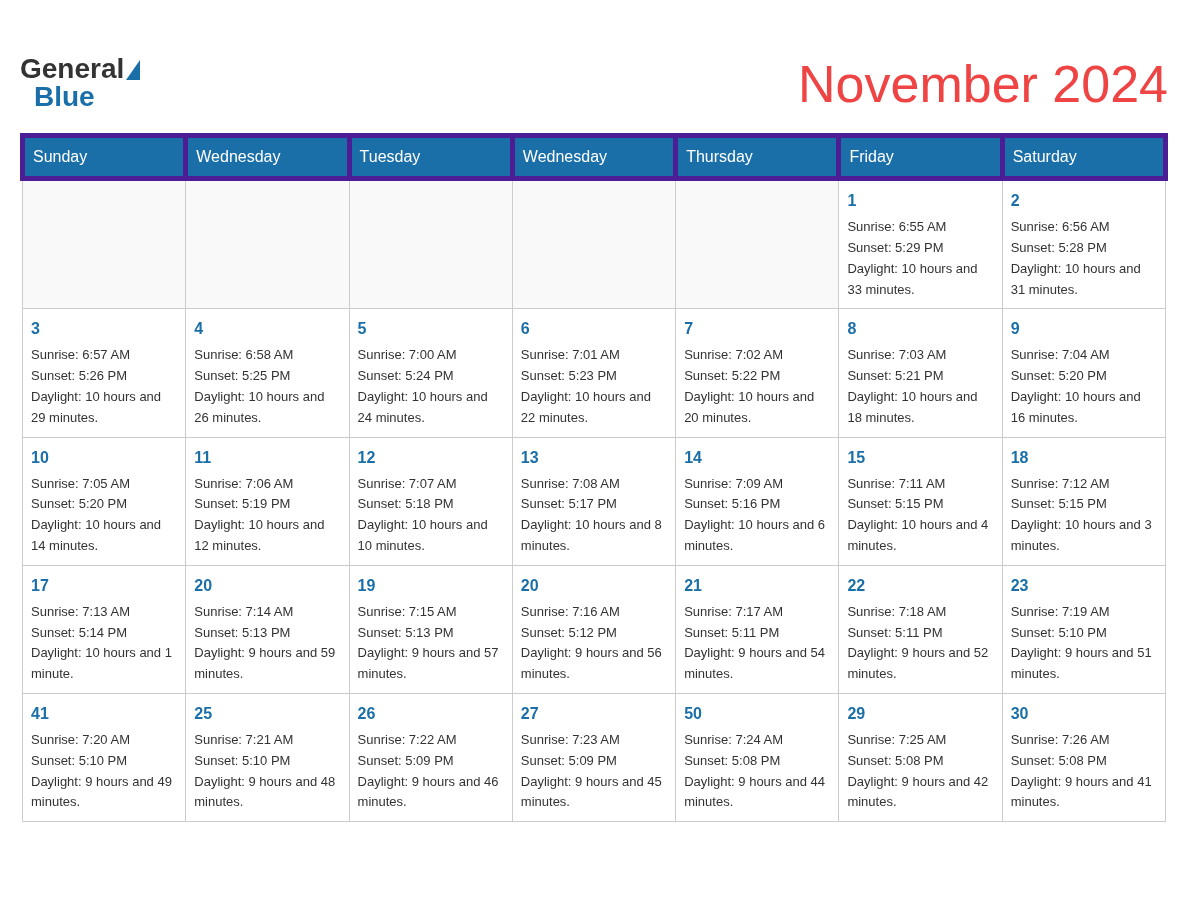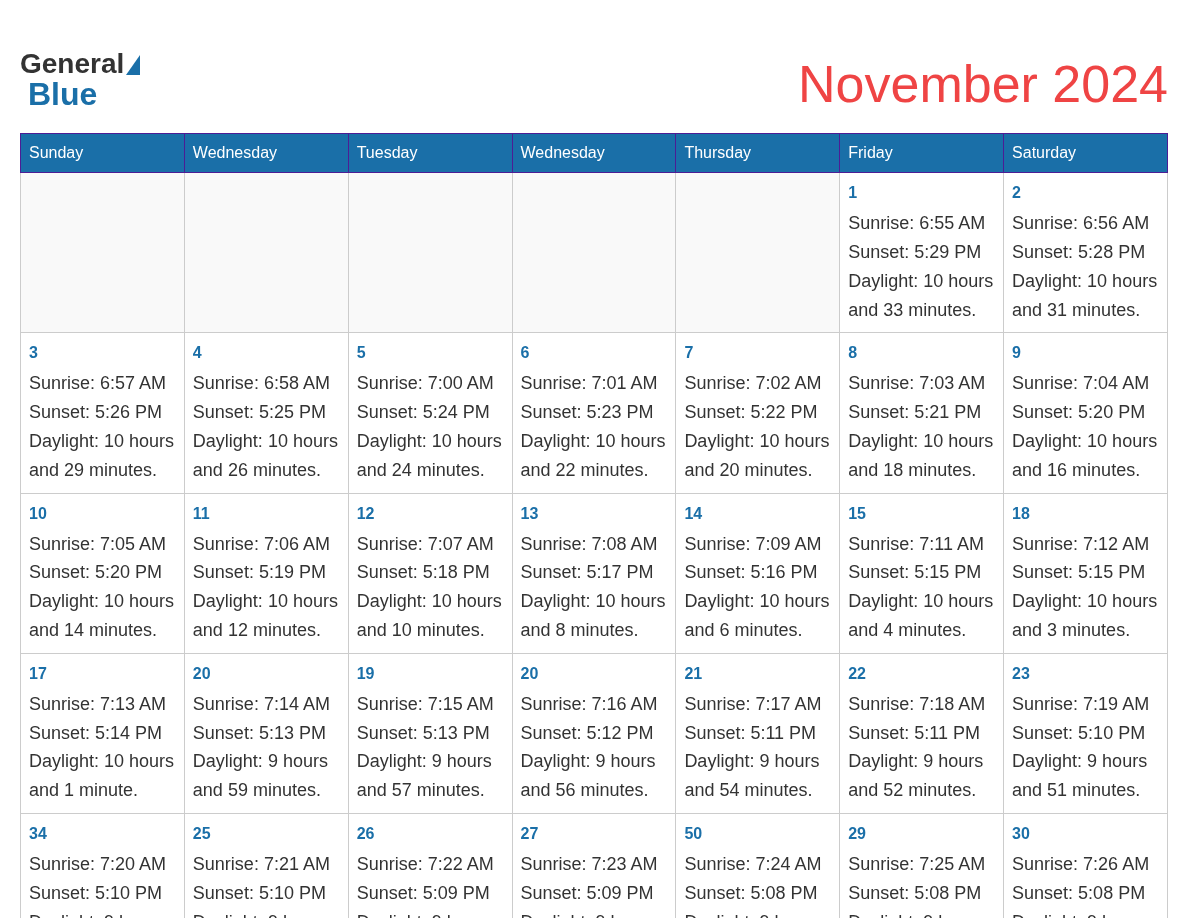--- a/index.html
+++ b/index.html
@@ -31,26 +31,26 @@
       height: 0;
       border-left: 14px solid transparent;
       border-bottom: 20px solid #1a6fa8;
       display: inline-block;
       margin-left: 2px;
       vertical-align: middle;
       position: relative;
       top: -4px;
     }
     .logo-blue {
-      font-size: 32px;
+      font-size: 28px;
       font-weight: bold;
       color: #1a6fa8;
       display: block;
       margin-top: -4px;
-      margin-left: 8px;
+      margin-left: 14px;
     }
     .title-block {
       text-align: right;
     }
     .title-block h1 {
       font-size: 52px;
       font-weight: normal;
       color: #ef4444;
       line-height: 1.1;
       margin-top: 36px;
@@ -66,21 +66,21 @@
       border-collapse: collapse;
       border: 1px solid #aaa;
     }
     .calendar-table thead tr th {
       background-color: #1a6fa8;
       color: #fff;
       padding: 10px 8px;
       font-size: 16px;
       font-weight: normal;
       text-align: left;
-      border: 1px solid #4c1d95;
+      border: 5px solid #4c1d95;
     }
     .calendar-table tbody tr td {
       vertical-align: top;
       padding: 8px;
       border: 1px solid #ccc;
       min-height: 100px;
       width: 14.28%;
       font-size: 13px;
       color: #333;
       line-height: 1.5;
@@ -89,21 +89,21 @@
       font-size: 16px;
       font-weight: bold;
       color: #1a6fa8;
       display: block;
       margin-bottom: 4px;
     }
     .empty-cell {
       background: #f9f9f9;
     }
     .cell-content {
-      font-size: 18px;
+      font-size: 13px;
       color: #333;
       line-height: 1.6;
     }
     .row-divider td {
       border-top: 2px solid #1a6fa8;
     }
   </style>
 </head>
 <body>
 
@@ -232,21 +232,21 @@
           <span class="day-number">22</span>
           <div class="cell-content">Sunrise: 7:18 AM<br>Sunset: 5:11 PM<br>Daylight: 9 hours and 52 minutes.</div>
         </td>
         <td>
           <span class="day-number">23</span>
           <div class="cell-content">Sunrise: 7:19 AM<br>Sunset: 5:10 PM<br>Daylight: 9 hours and 51 minutes.</div>
         </td>
       </tr>
       <tr class="row-divider">
         <td>
-          <span class="day-number">34</span>
+          <span class="day-number">41</span>
           <div class="cell-content">Sunrise: 7:20 AM<br>Sunset: 5:10 PM<br>Daylight: 9 hours and 49 minutes.</div>
         </td>
         <td>
           <span class="day-number">25</span>
           <div class="cell-content">Sunrise: 7:21 AM<br>Sunset: 5:10 PM<br>Daylight: 9 hours and 48 minutes.</div>
         </td>
         <td>
           <span class="day-number">26</span>
           <div class="cell-content">Sunrise: 7:22 AM<br>Sunset: 5:09 PM<br>Daylight: 9 hours and 46 minutes.</div>
         </td>

